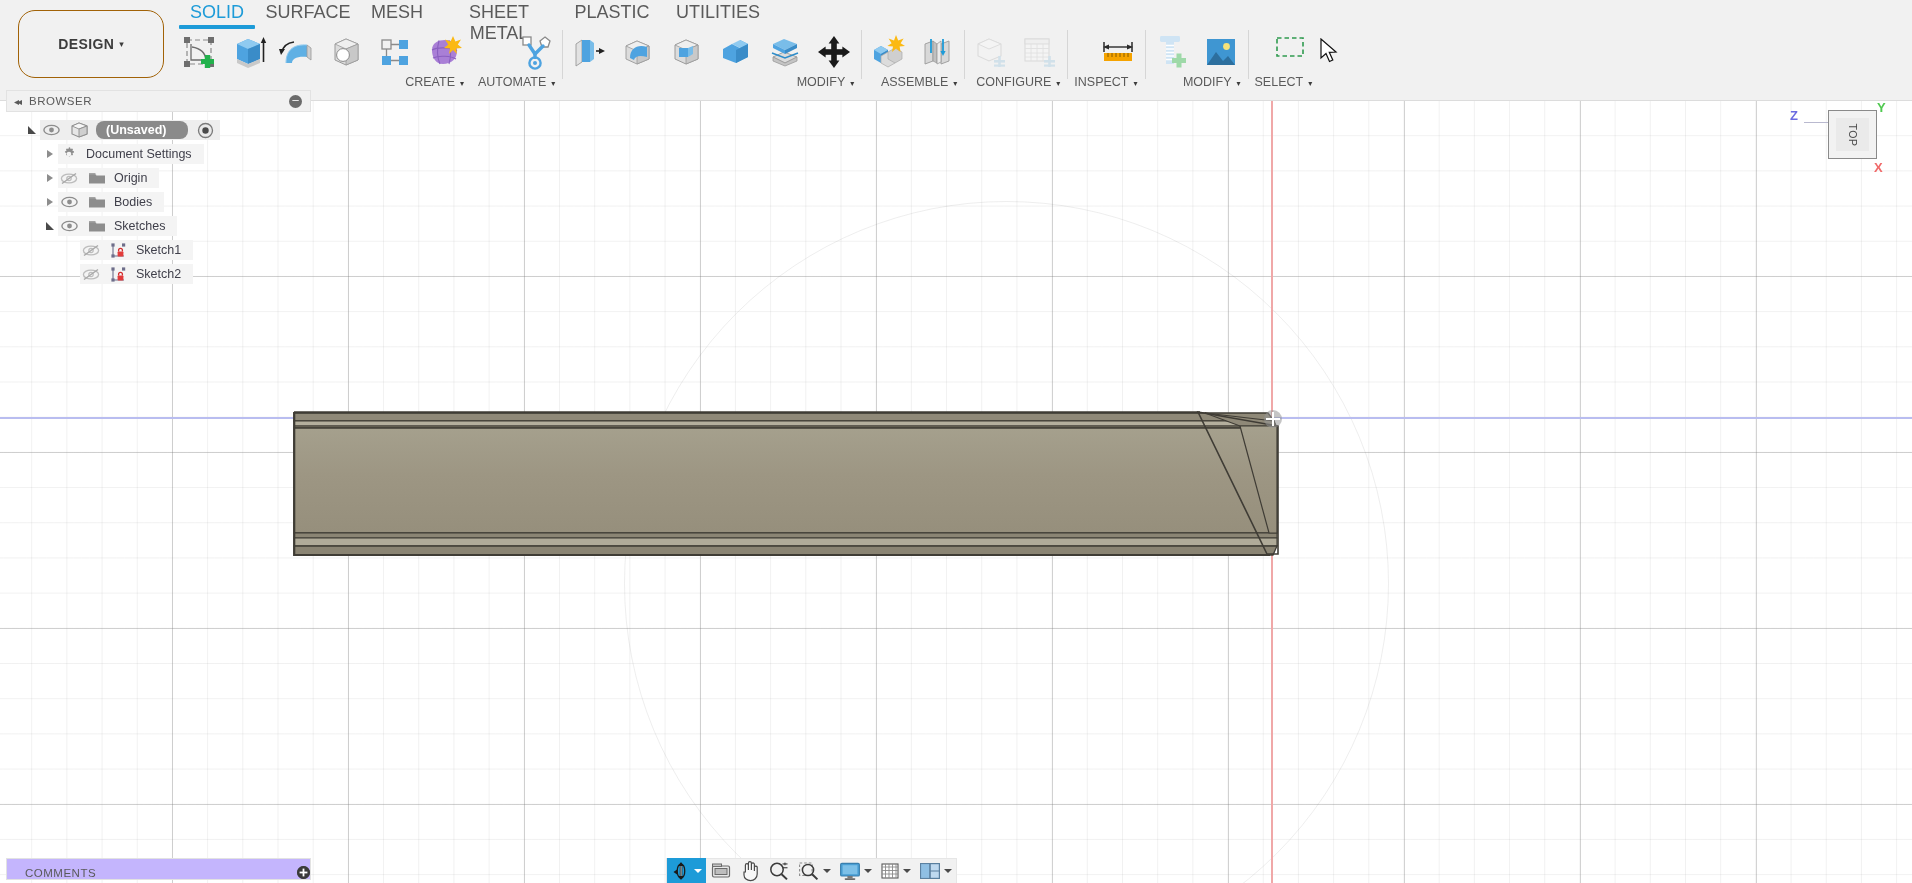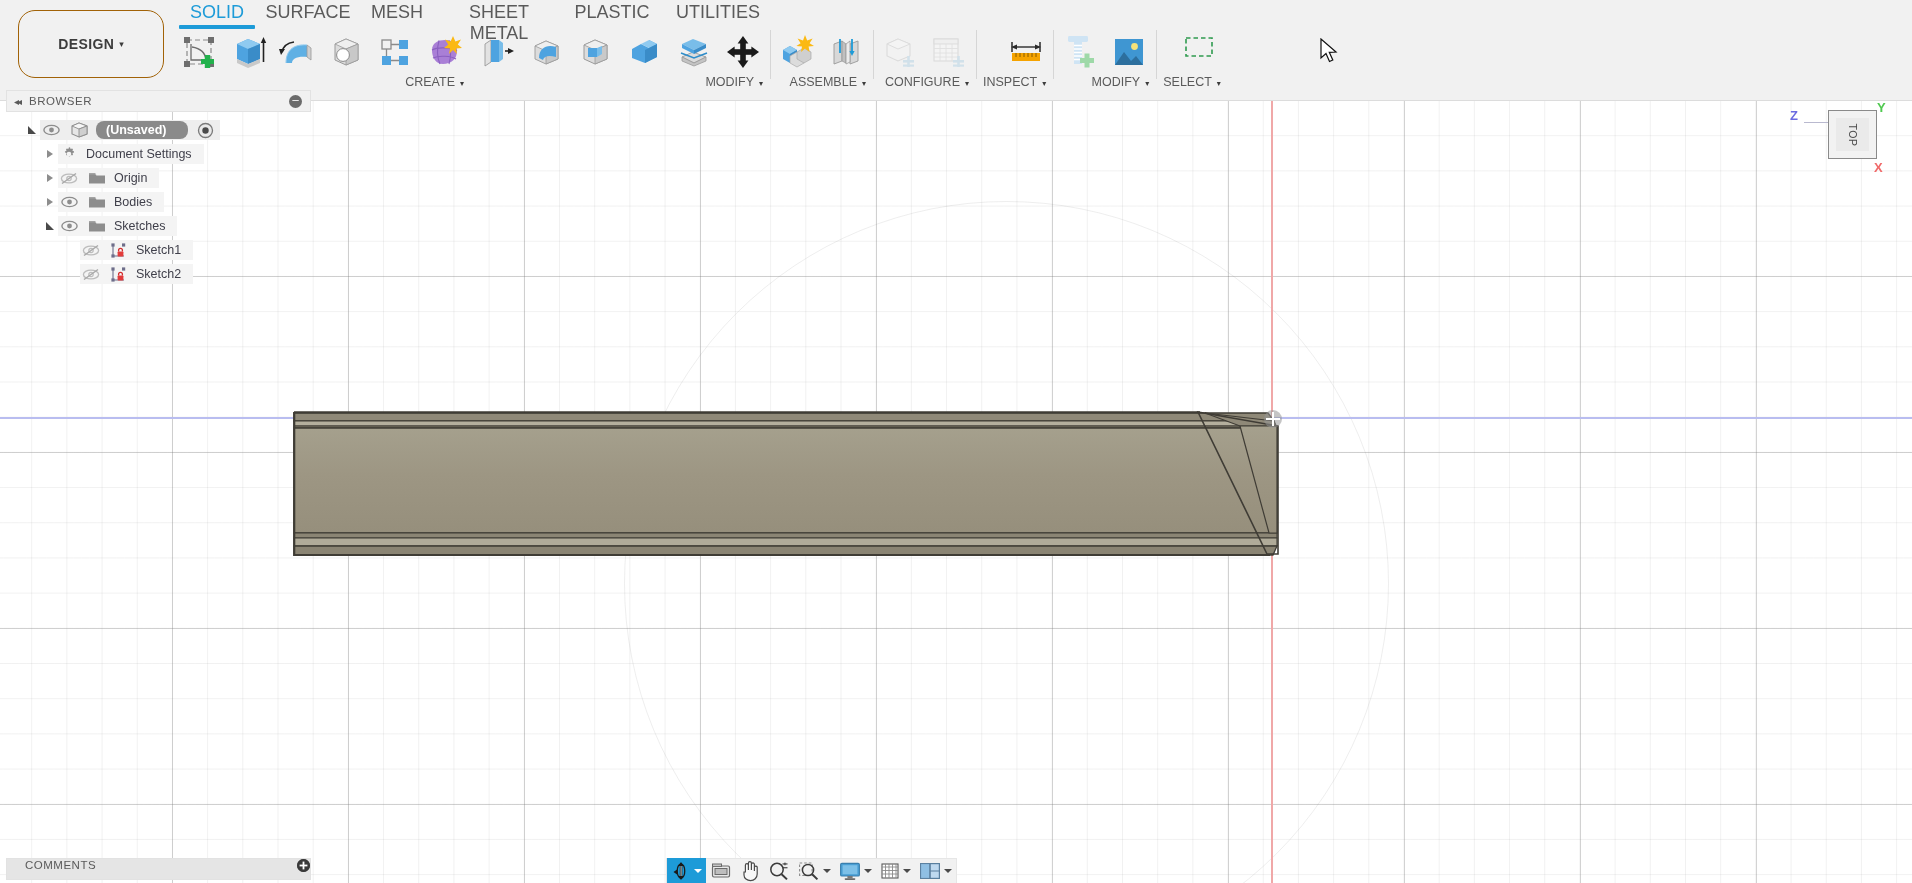--- a/index.html
+++ b/index.html
@@ -172,22 +172,22 @@
   .tw.open::before {
     content: ""; width: 0; height: 0;
     border-bottom: 8px solid #4a4a4a; border-right: 8px solid transparent;
   }
   .ind { flex: 0 0 auto; }
   .ico { width: 22px; height: 18px; display: flex; align-items: center; justify-content: center; }
 
   
   .comments {
     position: absolute; left: 6px; top: 858px; width: 305px; height: 22px;
-    background: #e5e5e5; border: 1px solid #e2e2e2;
-    display: flex; align-items: flex-start; padding: 0 0 0 18px;
+    background: #c4b5fd; border: 1px solid #e2e2e2;
+    display: flex; align-items: flex-end; padding: 0 0 0 18px;
   }
   .comments .lbl { font-size: 11.5px; color: #5a5a5a; letter-spacing: .5px; }
   .comments .plus {
     margin-left: auto; width: 13px; height: 13px; border-radius: 50%;
     background: #4a4a4a; color: #fff; font-size: 11px; line-height: 12px;
     text-align: center;
   }
 
   .navbar {
     position: absolute; left: 666px; top: 858px; height: 26px;
@@ -315,20 +315,37 @@
               <path d="M23 6.5 C25 14 25 23 23 30" fill="none" stroke="#8a5fc0" stroke-width="1.1"></path>
               <polygon points="27,2 29.4,7.6 35,5.4 31.8,10.6 36,14 30,14.4 31,20 27,16 23,20 24,14.4 18,14 22.2,10.6 19,5.4 24.6,7.6" fill="#fbb913"></polygon>
             </svg>
           </div>
         </div>
         <div class="gname">
           <span>CREATE</span><span class="caret">▾</span>
         </div>
       </div>
 
+      <div class="group">
+        <div class="icons">
+          <div class="ibtn">
+            <svg width="40" height="40" viewBox="0 0 40 40">
+              <rect x="8" y="5" width="8" height="8" fill="#fff" stroke="#8a8a8a" stroke-width="1.3"></rect>
+              <polygon points="30,5 35,9 33,15 27,15 25,9" fill="#fff" stroke="#8a8a8a" stroke-width="1.3"></polygon>
+              <path d="M14 13 L20 22 L28 14" fill="none" stroke="#4ea3e0" stroke-width="3.4" stroke-linecap="round"></path>
+              <path d="M20 22 L20 27" stroke="#4ea3e0" stroke-width="3.4"></path>
+              <circle cx="20" cy="31" r="5.6" fill="none" stroke="#4ea3e0" stroke-width="2.4"></circle>
+              <circle cx="20" cy="31" r="2" fill="#4ea3e0"></circle>
+            </svg>
+          </div>
+        </div>
+        <div class="gname">
+          <span>AUTOMATE</span><span class="caret">▾</span>
+        </div>
+      </div>
 
       <div class="group">
         <div class="icons">
           <div class="ibtn">
             <svg width="36" height="34" viewBox="0 0 36 34">
               <polygon points="5,9 11,5 11,27 5,31" fill="#e2e2e2" stroke="#9a9a9a" stroke-width=".9"></polygon>
               <polygon points="11,5 19,5 19,27 11,27" fill="#4ea3e0"></polygon>
               <polygon points="19,5 23,8 23,24 19,27" fill="#79bde9"></polygon>
               <path d="M25 16 L32 16" stroke="#222" stroke-width="1.6"></path>
               <polygon points="34,16 28,13 28,19" fill="#222"></polygon>

